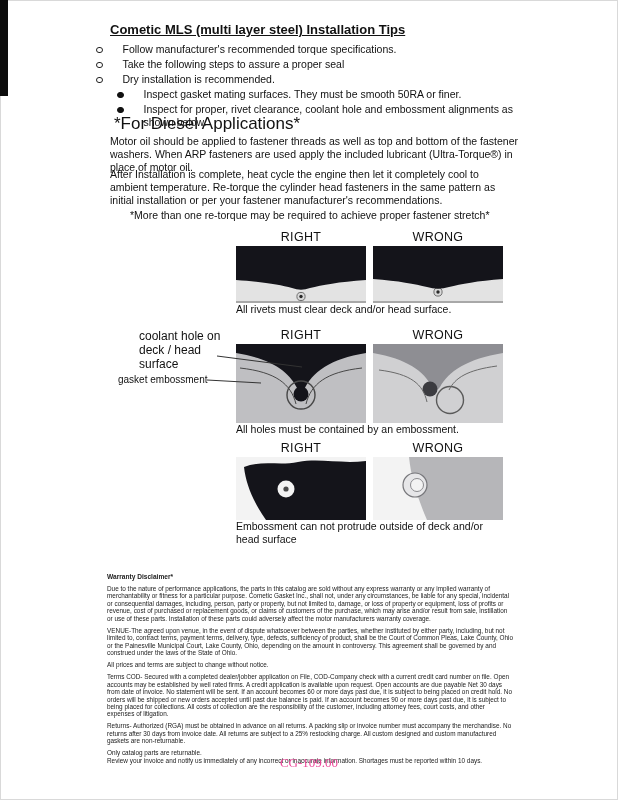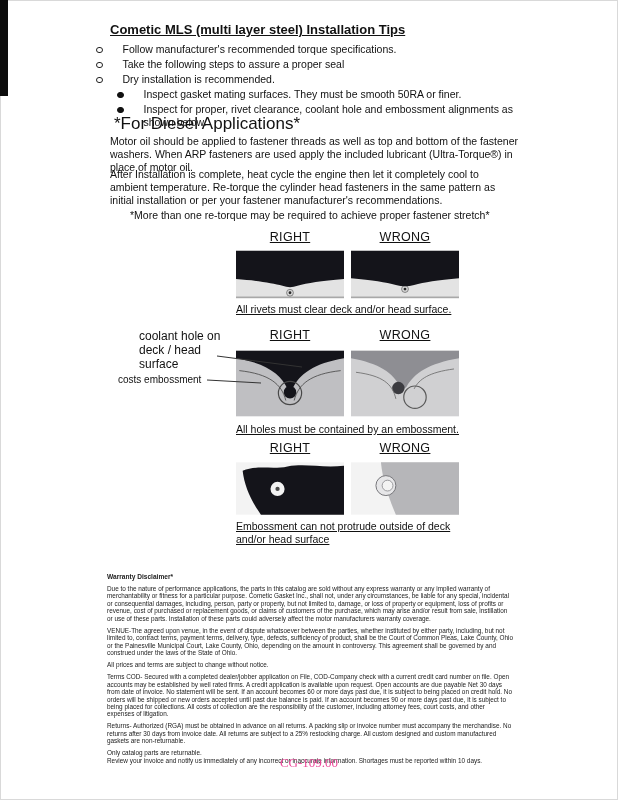--- a/index.html
+++ b/index.html
@@ -16,21 +16,21 @@
   .b-row{display:flex;align-items:flex-start;margin-bottom:2.5px;gap:15px;}
   .b-row .m{flex:0 0 auto;width:4.5px;height:4.5px;border:1px solid #222;border-radius:50%;margin:3.5px 5px 0 0;background:#fff;}
   .b-row.sub{margin-left:21px;}
   .b-row.sub .m{background:#111;border-color:#111;}
 
   .diesel-h{position:absolute;left:114px;top:114px;font-size:17px;font-weight:normal;}
   .para1{position:absolute;left:110px;top:135px;width:408px;font-size:10.5px;line-height:1.22;}
   .para2{position:absolute;left:110px;top:168px;width:408px;font-size:10.5px;line-height:1.22;}
   .note{position:absolute;left:110px;top:209px;width:420px;font-size:10.5px;margin-left:20px;}
 
-  .dg{position:absolute;left:236px;width:223px;text-decoration:underline;}
+  .dg{position:absolute;left:236px;width:267px;}
   .dg .labels{display:flex;}
   .dg .labels .lab{width:130px;text-align:center;font-size:12.5px;letter-spacing:.3px;}
   .dg .labels .lab + .lab{margin-left:7px;}
   .dg .imgs{display:flex;gap:7px;margin-top:2px;}
   .dg .cap{font-size:10.5px;line-height:1.2;}
   #row1{top:230px;}
   #row2{top:328px;}
   #row3{top:441px;}
   .diag{display:block;}
   .d1{width:130px;height:57px;}
@@ -129,21 +129,21 @@
       <circle cx="57" cy="45" r="7.5" fill="#3b3b40"></circle>
       <circle cx="77" cy="56" r="13.5" fill="none" stroke="#5a5a5a" stroke-width="1.4"></circle>
       <path d="M6,26 C38,30 50,40 54,58" fill="none" stroke="#6a6a6a" stroke-width="1"></path>
       <path d="M124,22 C94,26 82,34 76,46" fill="none" stroke="#6a6a6a" stroke-width="1"></path>
     </svg>
   </div>
   <div class="cap">All holes must be contained by an embossment.</div>
 </div>
 
 <div class="side-label-1">coolant hole on deck / head surface</div>
-<div class="side-label-2">costs embossment</div>
+<div class="side-label-2">gasket embossment</div>
 <svg class="pointer-svg" viewBox="0 0 100 42">
   <line x1="12" y1="8" x2="97" y2="19" stroke="#333" stroke-width="1"></line>
   <line x1="2" y1="32" x2="56" y2="35" stroke="#333" stroke-width="1"></line>
 </svg>
 
 <div class="dg" id="row3">
   <div class="labels">
     <div class="lab">RIGHT</div>
     <div class="lab">WRONG</div>
   </div>

